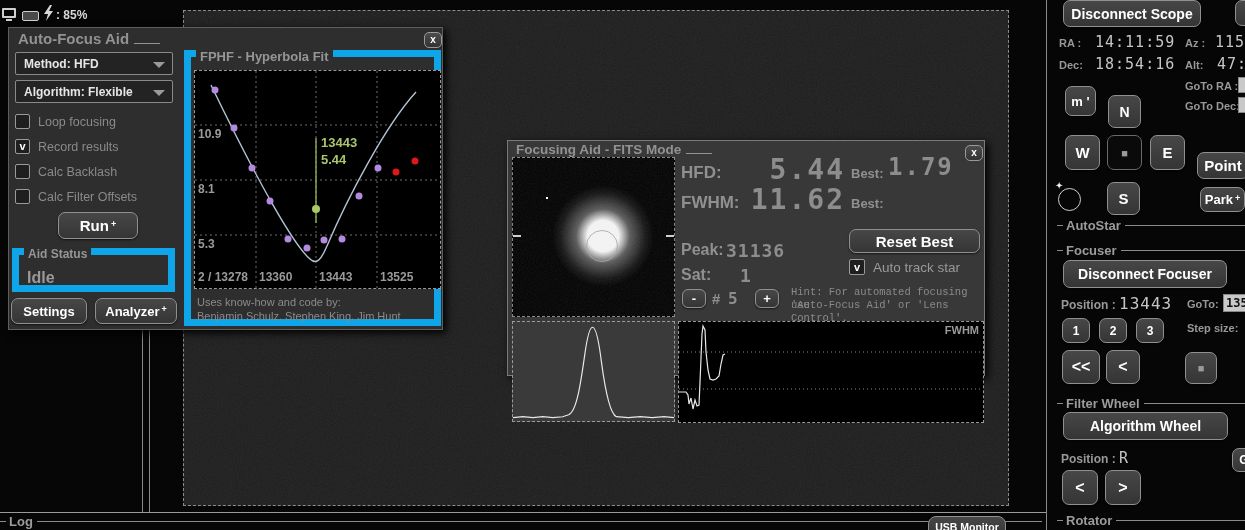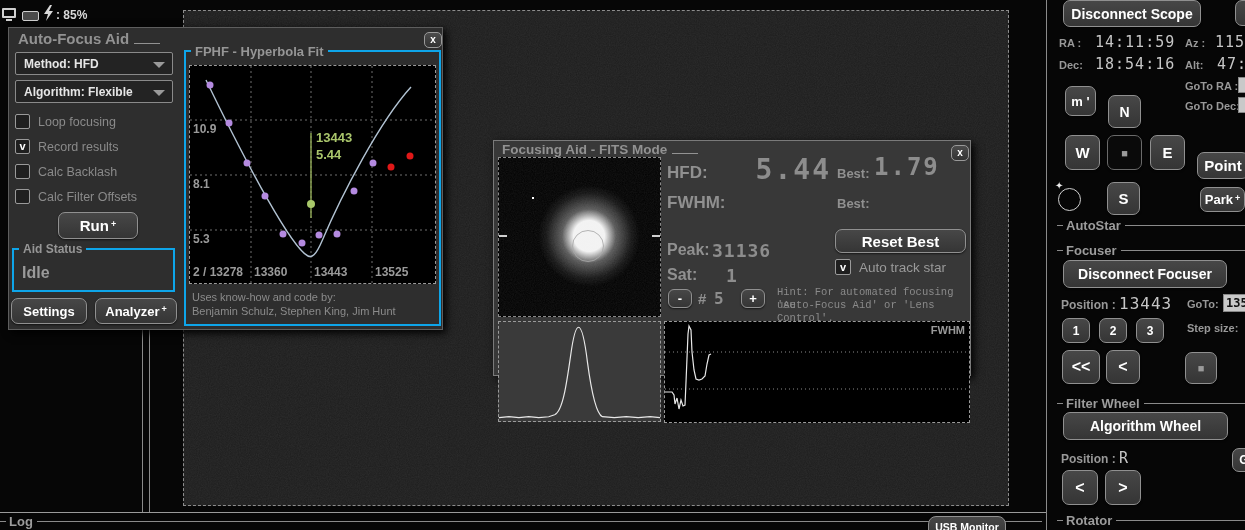--- a/index.html
+++ b/index.html
@@ -21,21 +21,21 @@
   .sel .arrow { position:absolute; right:7px; top:9px; width:0; height:0;
                 border-left:6px solid transparent; border-right:6px solid transparent;
                 border-top:6px solid #9a9a9a; }
   .cb-row { display:flex; align-items:center; height:25px; cursor:pointer; }
   .cb-box { width:15px; height:15px; border:1px solid #9a9a9a; background:#1f1f1f;
             color:#fff; font-size:11px; font-weight:bold; line-height:13px; text-align:center;
             margin-right:8px; border-radius:2px; }
   .group-line { display:flex; align-items:center; color:#9c9c9c; font-weight:bold; font-size:13px; }
   .group-line::before { content:""; width:6px; border-top:1px solid #8a8a8a; margin-right:3px; }
   .group-line::after  { content:""; flex:1; border-top:1px solid #8a8a8a; margin-left:4px; }
-  .fieldbox { position:absolute; border:2px solid #0ea5e9; }
+  .fieldbox { position:absolute; border:7px solid #0ea5e9; }
   .fieldbox > .flabel { position:absolute; top:-8px; left:5px; background:#2e2e2e;
                         padding:0 4px; color:#969696; font-size:12px; font-weight:bold; }
   .titlebar { color:#929292; font-weight:bold; }
   .titlebar::after { content:""; display:inline-block; width:26px; height:8px;
                      border-bottom:1px solid #929292; margin-left:5px; }
   .closebtn { position:absolute; width:18px; height:16px; border-radius:5px;
               background:linear-gradient(#4c4c4c,#333); border:1px solid #999;
               color:#fff; font-size:10px; font-weight:bold; text-align:center; line-height:14px;
               cursor:pointer; }
   .mono { font-family:"DejaVu Sans Mono", monospace; }
@@ -63,21 +63,21 @@
   .af-tick { position:absolute; color:#9a9a9a; font-size:12px; font-weight:bold; white-space:nowrap; }
   .af-anno { position:absolute; color:#a9c56b; font-size:13px; font-weight:bold; }
   .credit { position:absolute; color:#8b8b8b; font-size:11px; line-height:14px; }
   svg .grid  { stroke:#6e6e6e; stroke-width:1; stroke-dasharray:2 3; }
   svg .curve { stroke:#b2c3d3; stroke-width:1.4; fill:none; }
   svg .vgreen{ stroke:#93ad57; stroke-width:1.4; }
   svg .dotgrid { stroke:#8a8a8a; stroke-width:1; stroke-dasharray:1 3; }
   svg .wline { stroke:#e8e8e8; stroke-width:1.2; fill:none; }
 
   
-  #fa-window { left:493px; top:140px; width:478px; height:236px; background:#383838;
+  #fa-window { left:507px; top:140px; width:478px; height:236px; background:#383838;
                border:1px solid #7a7a7a; box-shadow:3px 3px 8px #000; }
   #fa-window .titlebar { position:absolute; left:8px; top:1px; font-size:13.5px; }
   #fa-star { position:absolute; left:4px; top:16px; width:163px; height:160px;
              background:#000; border:1px dashed #8a8a8a; overflow:hidden; }
   #fa-star .glow { position:absolute; left:40px; top:28px; width:100px; height:100px; border-radius:50%;
                    background:radial-gradient(circle, rgba(255,255,255,.95) 0 22%, rgba(255,255,255,.35) 38%, rgba(255,255,255,.08) 60%, transparent 72%); }
   #fa-star .ring { position:absolute; left:73px; top:72px; width:32px; height:32px;
                    border:1.5px solid #a8a8a8; border-radius:50%; opacity:.85; }
   #fa-star .tick { position:absolute; width:8px; height:2px; background:#cfcfcf; top:77px; }
   #fa-star .speck { position:absolute; width:2px; height:2px; background:#fff; left:33px; top:39px; }
@@ -236,20 +236,21 @@
     <div class="tick" style="right:0"></div>
     <div class="speck"></div>
   </div>
 
   <span class="ro-label abs" style="left:173px;top:22px;font-size:17px">HFD:</span>
   <span class="ro-big mono abs" style="left:232px;top:12px;width:105px;text-align:right;font-size:28px">5.44</span>
   <span class="ro-label abs" style="left:343px;top:25px;font-size:13px">Best:</span>
   <span class="ro-big mono abs" style="left:380px;top:12px;width:82px;font-size:24px">1.79</span>
 
   <span class="ro-label abs" style="left:173px;top:52px;font-size:17px">FWHM:</span>
+  <span class="ro-big mono abs" style="left:232px;top:42px;width:105px;text-align:right;font-size:28px">11.62</span>
   <span class="ro-label abs" style="left:343px;top:55px;font-size:13px">Best:</span>
 
   <span class="ro-label abs" style="left:173px;top:100px;font-size:16px">Peak:</span>
   <span class="ro-big mono abs" style="left:218px;top:99px;font-size:18px;letter-spacing:1px">31136</span>
   <span class="ro-label abs" style="left:173px;top:125px;font-size:16px">Sat:</span>
   <span class="ro-big mono abs" style="left:232px;top:124px;font-size:18px">1</span>
 
   <div class="btn" style="left:174px;top:148px;width:24px;height:19px;font-size:13px;border-radius:6px">
       <span>-</span>
     </div>

